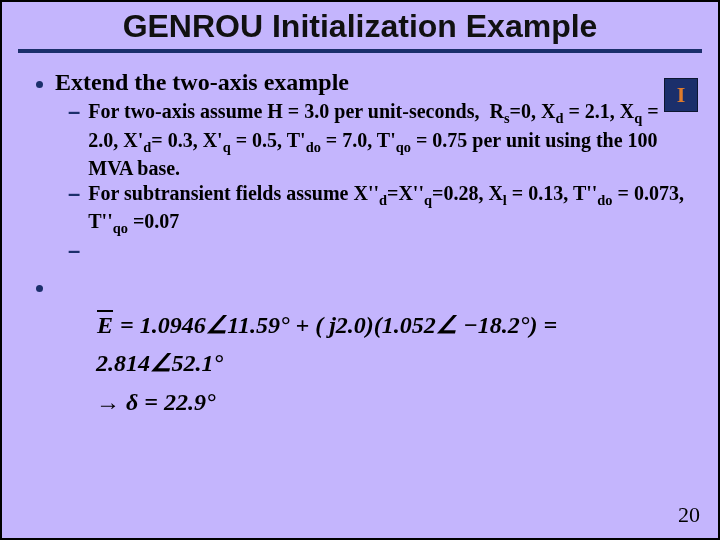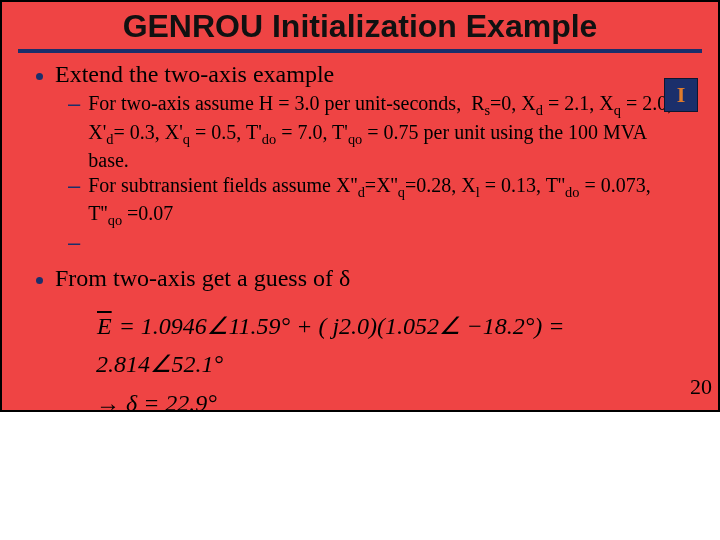--- a/index.html
+++ b/index.html
@@ -1,21 +1,21 @@
 <!DOCTYPE html>
 <html><head>
 <meta charset="utf-8">
 <style>
   * { box-sizing: border-box; margin: 0; padding: 0; }
   html, body { width: 720px; height: 540px; font-family: "Times New Roman", Times, serif; background: #fff; }
   .slide {
-    width: 720px; height: 412px;
+    width: 720px; height: 540px;
     border: 2px solid #000;
     position: relative;
-    background: #ef4444;
+    background: #c4b5fd;
   }
   .title-band {
     padding: 6px 0 4px 0;
     text-align: center;
     border-bottom: 4px solid #1b2f6b;
     margin: 0 16px 0 16px;
   }
   .title-text {
     font-family: Arial, Helvetica, sans-serif;
     font-size: 32px;
@@ -28,22 +28,23 @@
     width: 34px; height: 34px;
     background: #1b2f6b;
     border: 1px solid #0d1730;
     display: flex; align-items: center; justify-content: center;
     color: #e07b2b;
     font-family: Georgia, serif;
     font-weight: bold;
     font-size: 22px;
   }
   .content {
-    padding: 6px 34px 0 34px;
+    padding: 14px 34px 0 34px;
     color: #000;
+    font-weight: bold;
   }
   ul.level1 { list-style: none; padding-left: 0; }
   ul.level1 > li { margin-bottom: 8px; }
   .bullet-row { display: flex; align-items: flex-start; }
   .dot1 {
     width: 7px; height: 7px; border-radius: 50%;
     background: #1b2f6b;
     margin-top: 14px; margin-right: 12px; flex-shrink: 0;
   }
   .l1text { font-size: 24px; line-height: 1.25; }
@@ -62,21 +63,21 @@
   .l2text { font-size: 20px; line-height: 1.22; }
   .formula-block {
     padding: 6px 0 0 60px;
     font-size: 24px;
     font-style: italic;
     line-height: 1.6;
   }
   .overbar { text-decoration: overline; display: inline-block; padding: 0 1px; }
   .page-num {
     position: absolute;
-    bottom: 10px; right: 6px;
+    bottom: 10px; right: 18px;
     font-size: 22px;
     font-family: "Times New Roman", serif;
   }
   sub { font-size: 0.72em; }
 </style>
 </head>
 <body>
 
 <div class="slide">
 
@@ -111,21 +112,20 @@
           </li>
           <li>
             <span class="dash">–</span>
           </li>
         </ul>
       </li>
 
       <li>
         <div class="bullet-row">
           <span class="dot1"></span>
-          <span class="l1text">From two-axis get a guess of δ</span>
         </div>
       </li>
 
     </ul>
 
     <div class="formula-block">
       <div>
         <span class="overbar">E</span><span> = 1.0946∠11.59° + ( j2.0)(1.052∠ −18.2°) = 2.814∠52.1°</span>
       </div>
       <div>→ δ = 22.9°</div>

